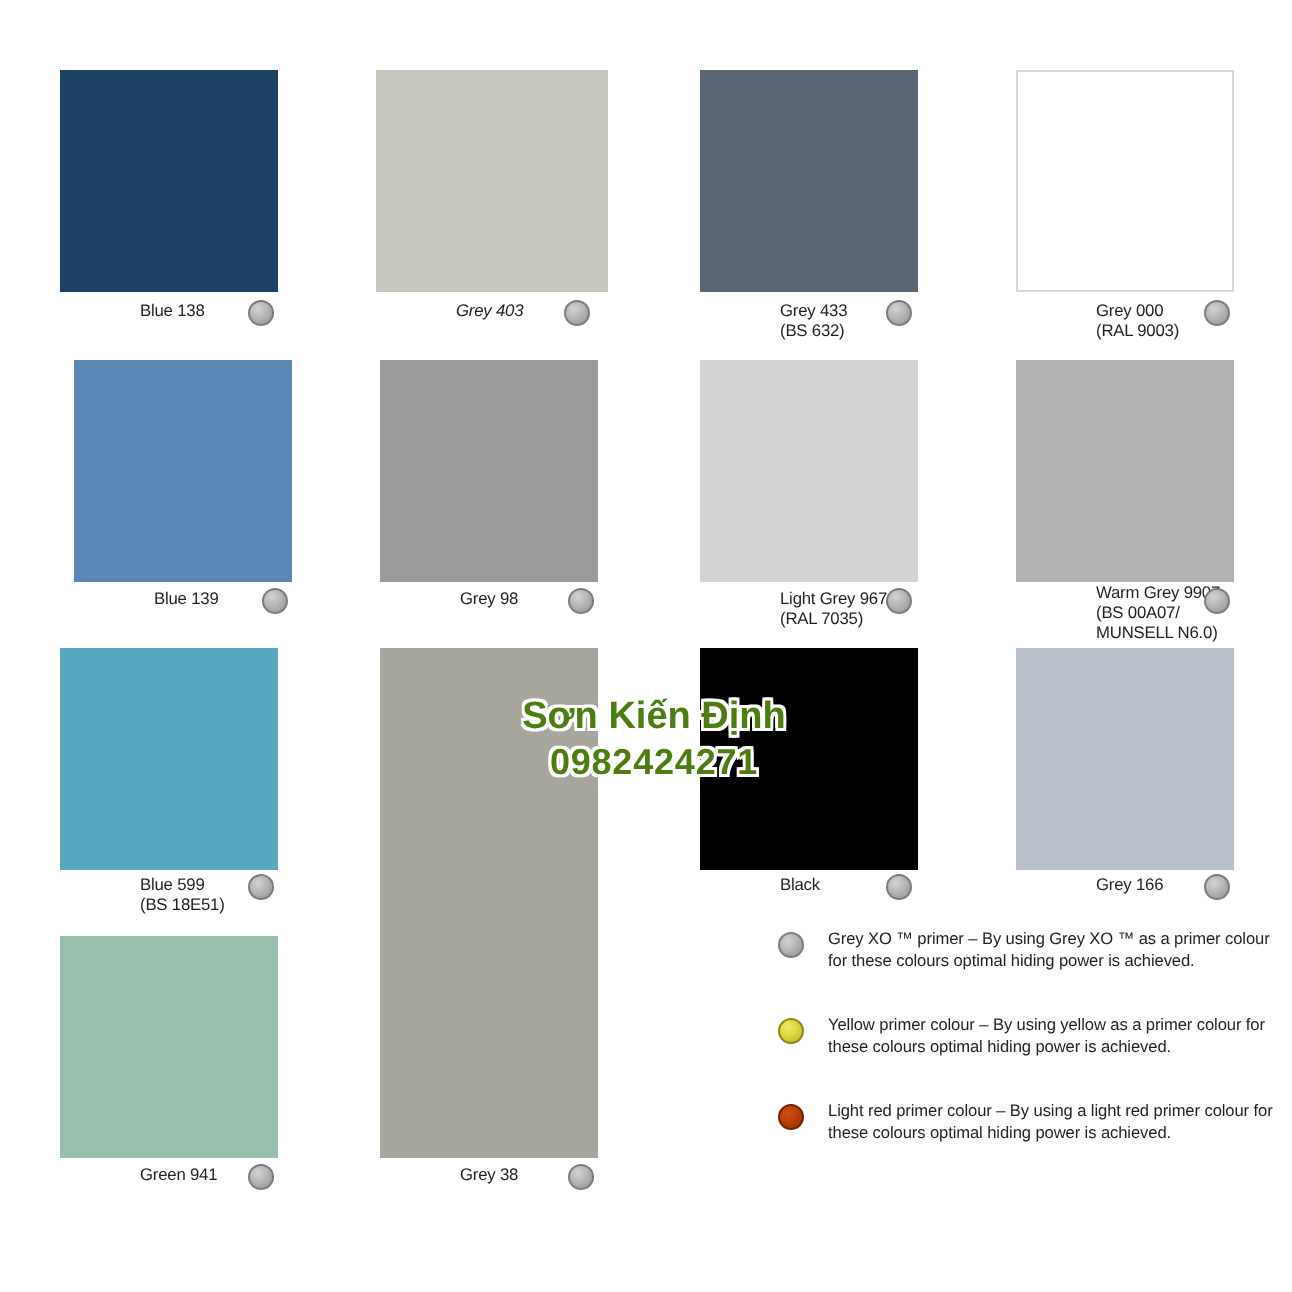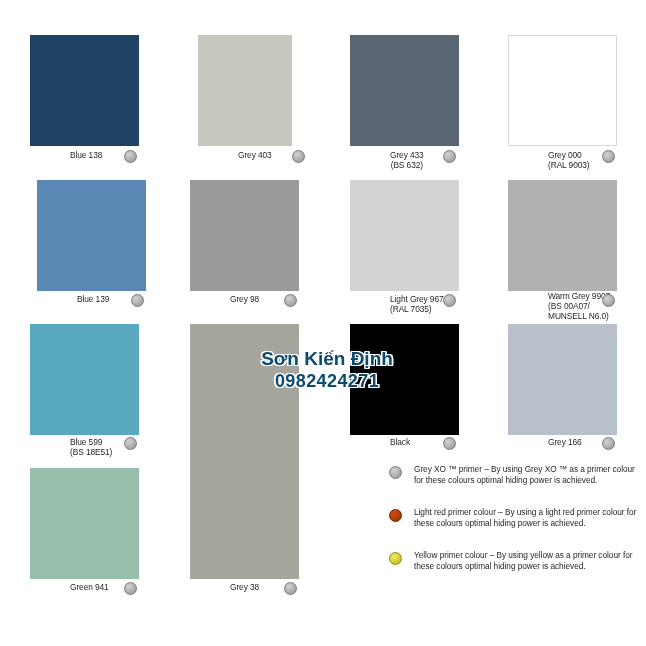--- a/index.html
+++ b/index.html
@@ -94,21 +94,21 @@
     width: 190px;
     text-align: center;
     pointer-events: none;
   }
   #watermark .wm-line {
     display: block;
     font-family: "Liberation Sans", sans-serif;
     font-weight: bold;
     font-size: 19px;
     line-height: 22px;
-    color: #0c4a6e;
+    color: #4d7c0f;
     text-shadow:
       -1.4px -1.4px 0 #ffffff,  1.4px -1.4px 0 #ffffff,
       -1.4px  1.4px 0 #ffffff,  1.4px  1.4px 0 #ffffff,
       -1.4px 0 0 #ffffff, 1.4px 0 0 #ffffff,
       0 -1.4px 0 #ffffff, 0 1.4px 0 #ffffff;
   }
   #watermark .wm-line.phone {
     font-size: 18px;
     letter-spacing: 0.4px;
   }
@@ -117,28 +117,28 @@
 <body>
 
 <div id="page">
 
   <div id="swatch-grid">
       <div class="cell" style="left: 30px; top: 35px; width: 109px; height: 149px;">
         <div class="chip" style="height: 111px; background: rgb(29, 66, 99);"></div>
         <div class="label" style="top: 115px;">Blue 138</div>
         <div class="dot" style="left: 94px; top: 115px;"></div>
       </div>
-      <div class="cell" style="left: 198px; top: 35px; width: 94px; height: 149px;">
+      <div class="cell" style="left: 188px; top: 35px; width: 116px; height: 149px; font-style: italic;">
         <div class="chip" style="height: 111px; background: rgb(199, 199, 189);"></div>
         <div class="label" style="top: 115px;">Grey 403</div>
         <div class="dot" style="left: 94px; top: 115px;"></div>
       </div>
       <div class="cell" style="left: 350px; top: 35px; width: 109px; height: 149px;">
         <div class="chip" style="height: 111px; background: rgb(90, 102, 115);"></div>
-        <div class="label" style="top: 115px; text-align: center;">Grey 433
+        <div class="label" style="top: 115px;">Grey 433
 (BS 632)</div>
         <div class="dot" style="left: 93px; top: 115px;"></div>
       </div>
       <div class="cell" style="left: 508px; top: 35px; width: 109px; height: 149px;">
         <div class="chip bordered" style="height: 111px; background: rgb(255, 255, 255);"></div>
         <div class="label" style="top: 115px;">Grey 000
 (RAL 9003)</div>
         <div class="dot" style="left: 94px; top: 115px;"></div>
       </div>
       <div class="cell" style="left: 37px; top: 180px; width: 109px; height: 148px;">
@@ -191,26 +191,26 @@
         <div class="dot" style="left: 94px; top: 114px;"></div>
       </div>
     </div>
 
   <div id="legend">
       <div class="legend-row">
         <span class="legend-dot dot"></span>
         <span class="legend-text">Grey XO ™ primer – By using Grey XO ™ as a primer colour for these colours optimal hiding power is achieved.</span>
       </div>
       <div class="legend-row">
+        <span class="legend-dot dot yellow"></span>
+        <span class="legend-text">Yellow primer colour – By using yellow as a primer colour for these colours optimal hiding power is achieved.</span>
+      </div>
+      <div class="legend-row">
         <span class="legend-dot dot red"></span>
         <span class="legend-text">Light red primer colour – By using a light red primer colour for these colours optimal hiding power is achieved.</span>
-      </div>
-      <div class="legend-row">
-        <span class="legend-dot dot yellow"></span>
-        <span class="legend-text">Yellow primer colour – By using yellow as a primer colour for these colours optimal hiding power is achieved.</span>
       </div>
     </div>
 
   <div id="watermark">
     <span class="wm-line">Sơn Kiến Định</span>
     <span class="wm-line phone">0982424271</span>
   </div>
 
 </div>
 

